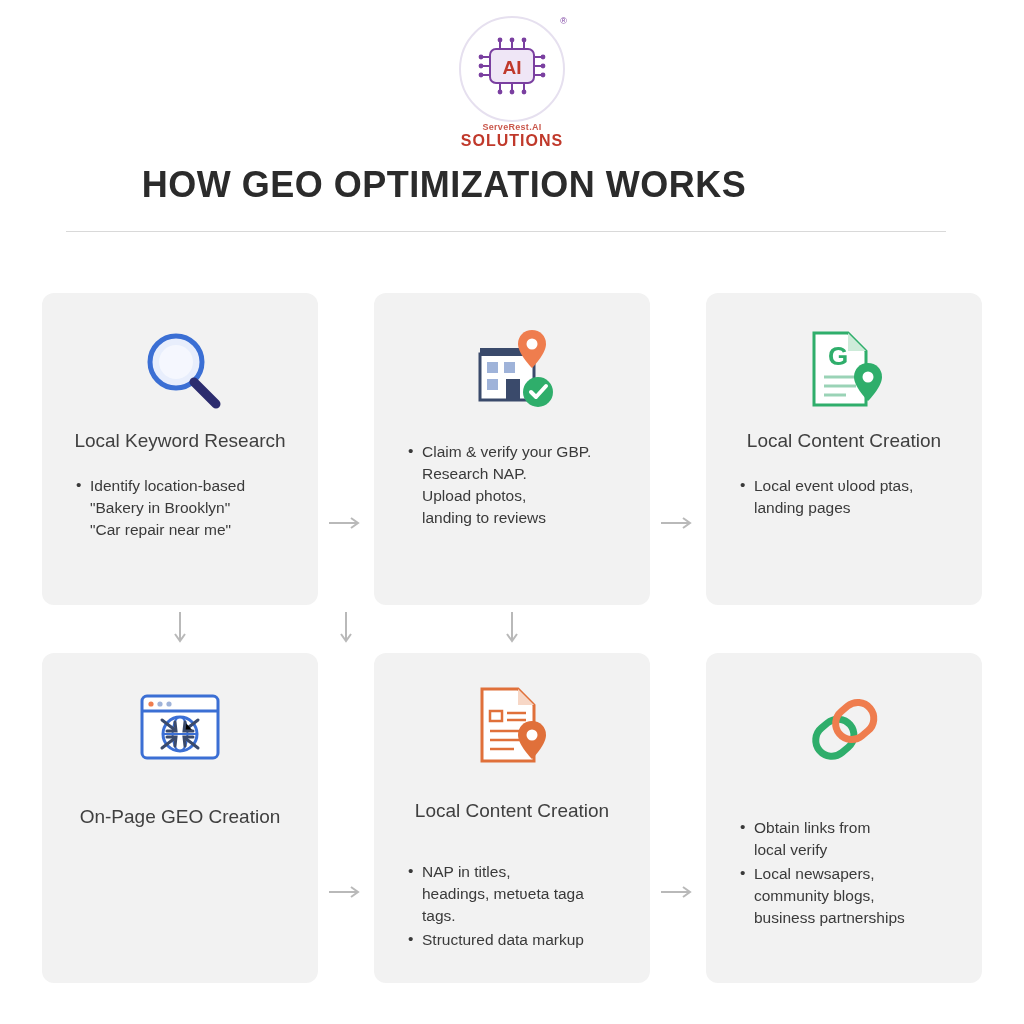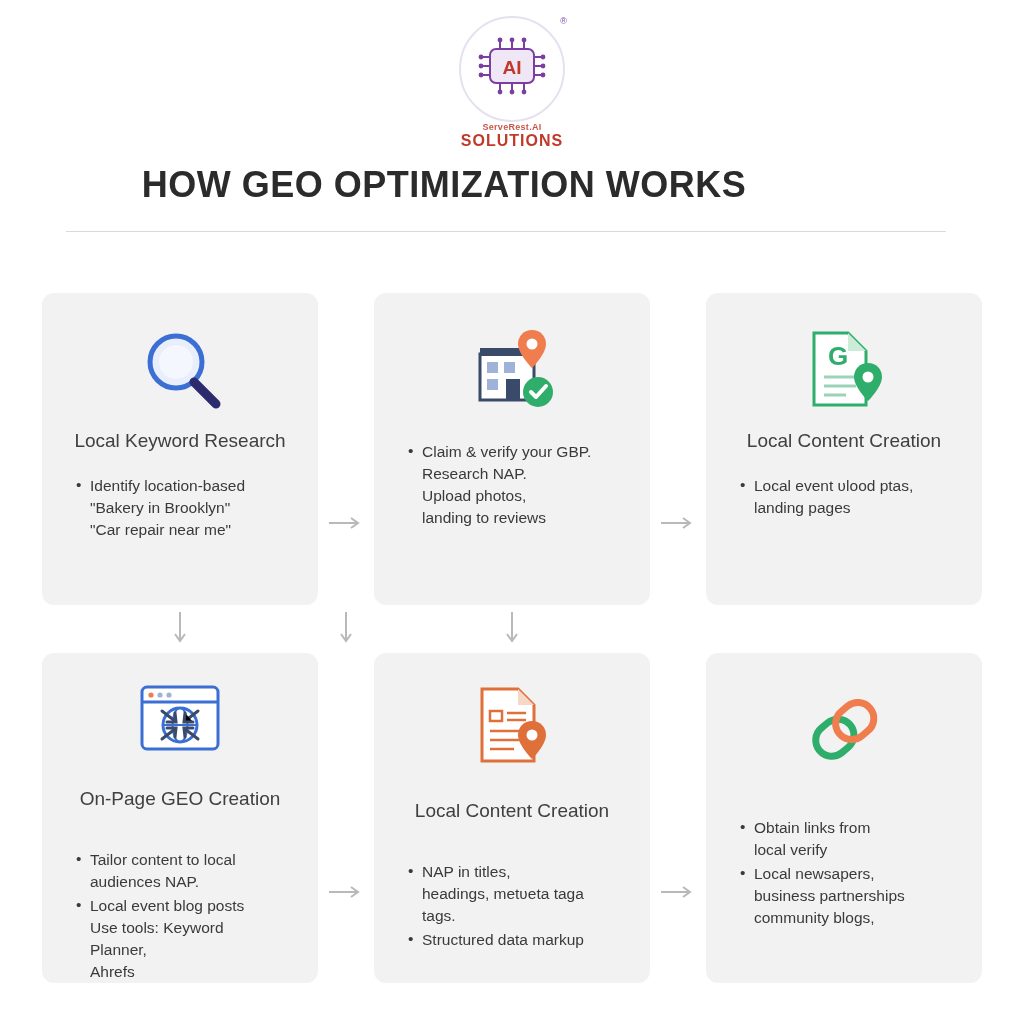--- a/index.html
+++ b/index.html
@@ -345,31 +345,20 @@
             <line x1="70" y1="36" x2="57" y2="46"></line>
               <polyline points="57,38 56,47 65,47"></polyline>
             <line x1="34" y1="64" x2="47" y2="54"></line>
               <polyline points="39,53 48,53 47,62" fill="none"></polyline>
             <line x1="70" y1="64" x2="57" y2="54"></line>
               <polyline points="65,53 56,53 57,62" fill="none"></polyline>
           </g>
         </svg>
       </div>
       <div class="card-title">On-Page GEO Creation</div>
-      <ul class="card-list">
-        <li>
-          <span>Tailor content to local</span>
-          <span class="sub-line">audiences NAP.</span>
-        </li>
-        <li>
-          <span>Local event blog posts</span>
-          <span class="sub-line">Use tools: Keyword Planner,</span>
-          <span class="sub-line">Ahrefs</span>
-        </li>
-      </ul>
     </div>
 
     <div class="arrow-h">
       <svg width="38" height="14" viewBox="0 0 38 14">
         <line x1="2" y1="7" x2="30" y2="7" stroke="#b9b9b9" stroke-width="2"></line>
         <polyline points="24,2 31,7 24,12" fill="none" stroke="#b9b9b9" stroke-width="2"></polyline>
       </svg>
     </div>
 
     <div class="card r2">
@@ -418,20 +407,20 @@
           </g>
         </svg>
       </div>
       <ul class="card-list">
         <li>
           <span>Obtain links from</span>
           <span class="sub-line">local verify</span>
         </li>
         <li>
           <span>Local newsapers,</span>
+          <span class="sub-line">community blogs,</span>
           <span class="sub-line">business partnerships</span>
-          <span class="sub-line">community blogs,</span>
         </li>
       </ul>
     </div>
 
   </div>
 </div>
 
 </body></html>

